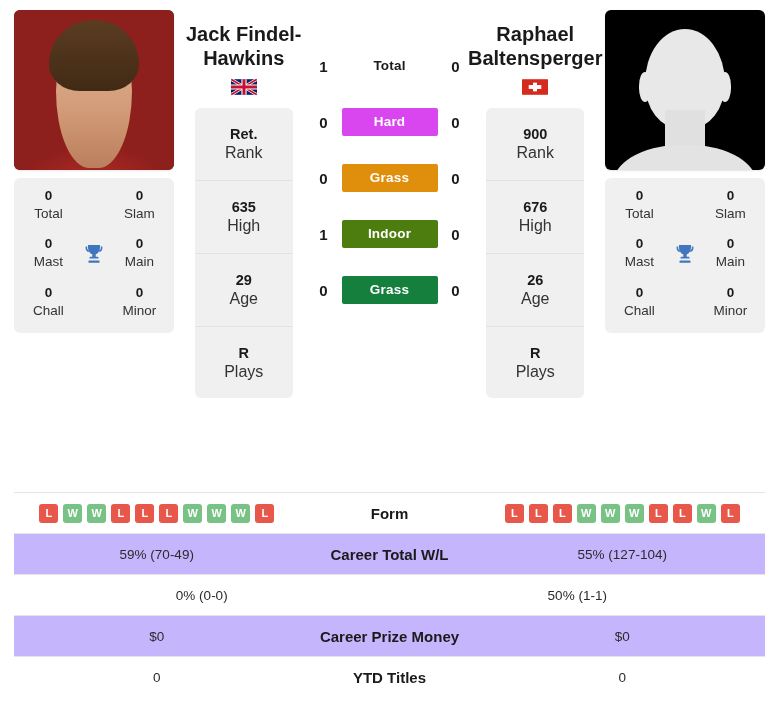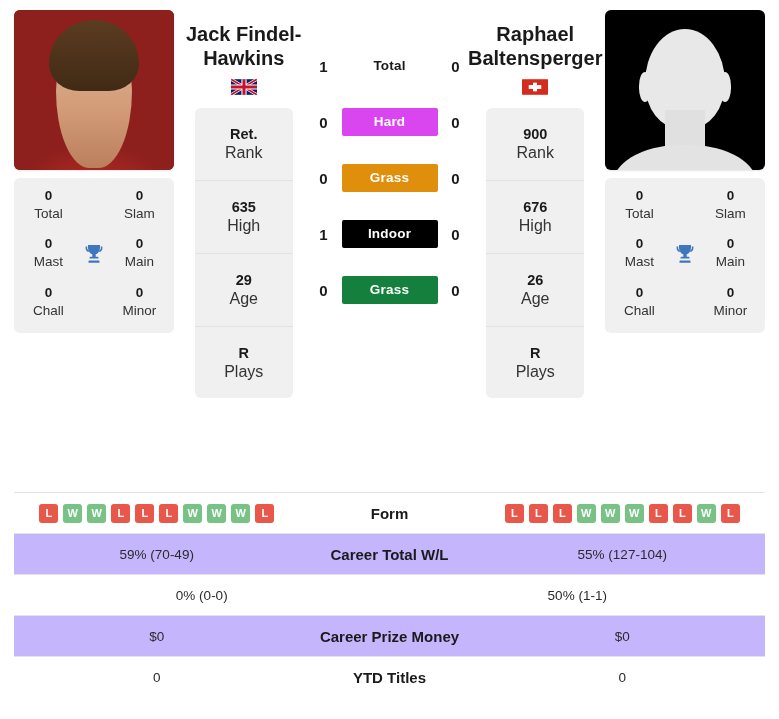--- a/index.html
+++ b/index.html
@@ -374,21 +374,21 @@
       <div class="badge" id="badge-hard" style="background: #d946ef;">Hard</div>
       <div class="sc">0</div>
     </div>
     <div class="srow">
       <div class="sc">0</div>
       <div class="badge" id="badge-clay" style="background: rgb(223, 143, 12);">Grass</div>
       <div class="sc">0</div>
     </div>
     <div class="srow">
       <div class="sc">1</div>
-      <div class="badge" id="badge-indoor" style="background: #000000;">Indoor</div>
+      <div class="badge" id="badge-indoor" style="background: #4d7c0f;">Indoor</div>
       <div class="sc">0</div>
     </div>
     <div class="srow">
       <div class="sc">0</div>
       <div class="badge" id="badge-grass" style="background: #15803d;">Grass</div>
       <div class="sc">0</div>
     </div>
   </div>
 
   <div class="name-col">

